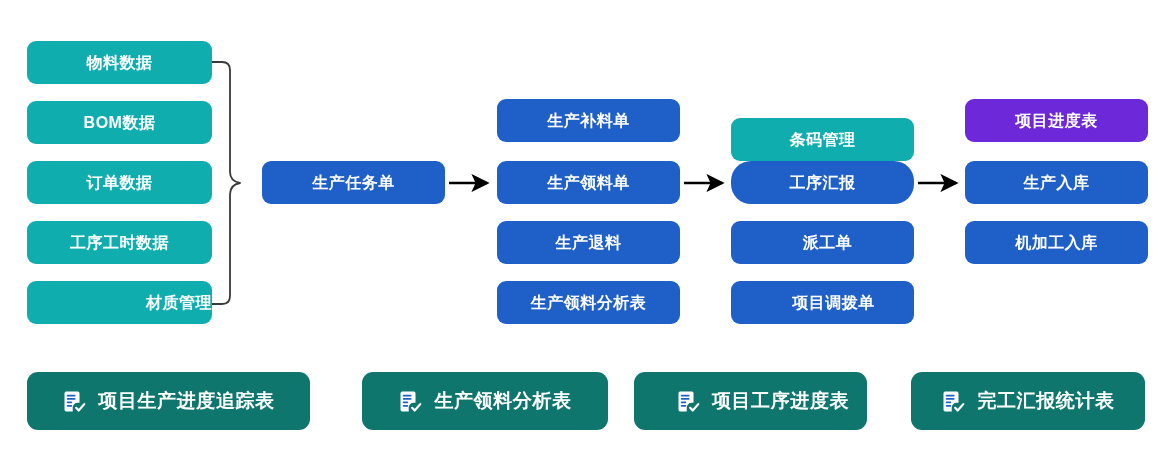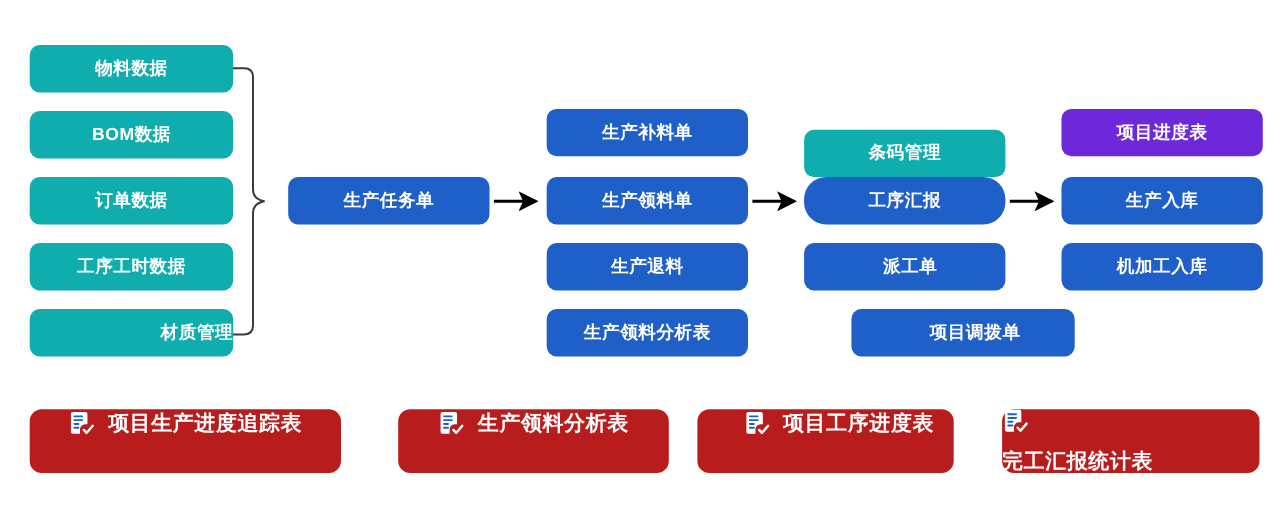--- a/index.html
+++ b/index.html
@@ -40,22 +40,23 @@
 
   .node-label {
     display: block;
     line-height: 1;
   }
 
   .report-btn {
     position: absolute;
     box-sizing: border-box;
     border-radius: 11px;
-    background: #b91c1c;
+    background: #0f766e;
     display: flex;
+    align-items: center;
     justify-content: center;
     gap: 11px;
     color: #ffffff;
     font-size: 19px;
     font-weight: 700;
     letter-spacing: 0.6px;
     white-space: nowrap;
     user-select: none;
   }
   .report-icon {
@@ -131,21 +132,21 @@
 
   <div class="node teal" style="left:731px; top:99px;  width:183px; height:43px;margin-top:19px;">
     <span class="node-label">条码管理</span>
   </div>
   <div class="node blue" style="left:731px; top:161px; width:183px; height:43px;border-radius:20px;">
     <span class="node-label">工序汇报</span>
   </div>
   <div class="node blue" style="left:731px; top:221px; width:183px; height:43px;padding-left:10px;">
     <span class="node-label">派工单</span>
   </div>
-  <div class="node blue" style="left:774px; top:281px; width:203px; height:43px;padding-left:22px;">
+  <div class="node blue" style="left:731px; top:281px; width:183px; height:43px;padding-left:22px;">
     <span class="node-label">项目调拨单</span>
   </div>
 
   <div class="node red" style="left:965px; top:99px;  width:183px; height:43px;">
     <span class="node-label">项目进度表</span>
   </div>
   <div class="node blue" style="left:965px; top:161px; width:183px; height:43px;">
     <span class="node-label">生产入库</span>
   </div>
   <div class="node blue" style="left:965px; top:221px; width:183px; height:43px;">
@@ -181,21 +182,21 @@
       <path d="M4 2.5 h11.2 a1.6 1.6 0 0 1 1.6 1.6 v9.1 h-1.9 a4.6 4.6 0 0 0 -4.6 4.6 v3.7 H4 a1.6 1.6 0 0 1 -1.6 -1.6 V4.1 A1.6 1.6 0 0 1 4 2.5 Z" fill="#ffffff"></path>
       <rect x="4.6" y="5.4" width="8.4" height="1.7" rx="0.7" fill="#1f5fc8"></rect>
       <rect x="4.6" y="8.7" width="8.4" height="1.7" rx="0.7" fill="#1f5fc8"></rect>
       <rect x="4.6" y="12.0" width="5.2" height="1.7" rx="0.7" fill="#1f5fc8"></rect>
       <rect x="4.6" y="15.3" width="5.2" height="1.7" rx="0.7" fill="#1f5fc8"></rect>
       <path d="M13.6 18.1 l2.4 2.6 l5.4 -6.2" fill="none" stroke="#ffffff" stroke-width="2.1" stroke-linecap="round" stroke-linejoin="round"></path>
     </svg>
     <span>项目工序进度表</span>
   </div>
 
-  <div class="report-btn" style="left:911px; top:372px; width:234px; height:58px;flex-direction:column;">
+  <div class="report-btn" style="left:911px; top:372px; width:234px; height:58px;">
     <svg class="report-icon" viewBox="0 0 24 24" xmlns="http://www.w3.org/2000/svg">
       <path d="M4 2.5 h11.2 a1.6 1.6 0 0 1 1.6 1.6 v9.1 h-1.9 a4.6 4.6 0 0 0 -4.6 4.6 v3.7 H4 a1.6 1.6 0 0 1 -1.6 -1.6 V4.1 A1.6 1.6 0 0 1 4 2.5 Z" fill="#ffffff"></path>
       <rect x="4.6" y="5.4" width="8.4" height="1.7" rx="0.7" fill="#1f5fc8"></rect>
       <rect x="4.6" y="8.7" width="8.4" height="1.7" rx="0.7" fill="#1f5fc8"></rect>
       <rect x="4.6" y="12.0" width="5.2" height="1.7" rx="0.7" fill="#1f5fc8"></rect>
       <rect x="4.6" y="15.3" width="5.2" height="1.7" rx="0.7" fill="#1f5fc8"></rect>
       <path d="M13.6 18.1 l2.4 2.6 l5.4 -6.2" fill="none" stroke="#ffffff" stroke-width="2.1" stroke-linecap="round" stroke-linejoin="round"></path>
     </svg>
     <span>完工汇报统计表</span>
   </div>

